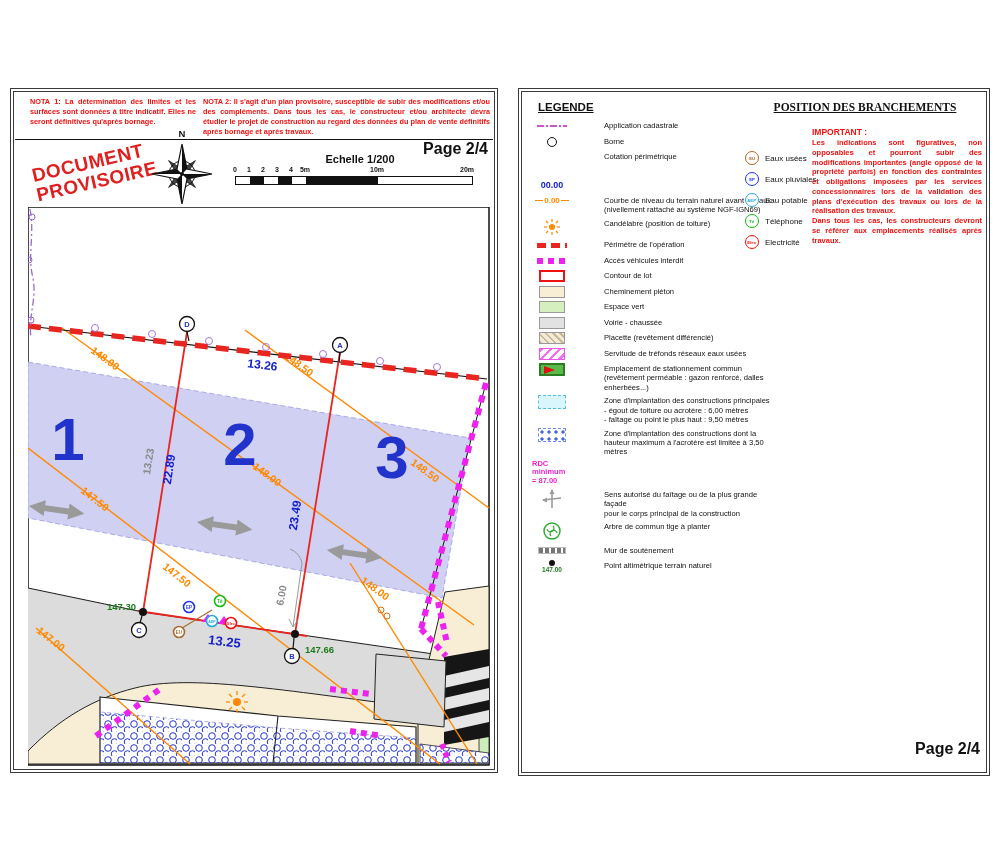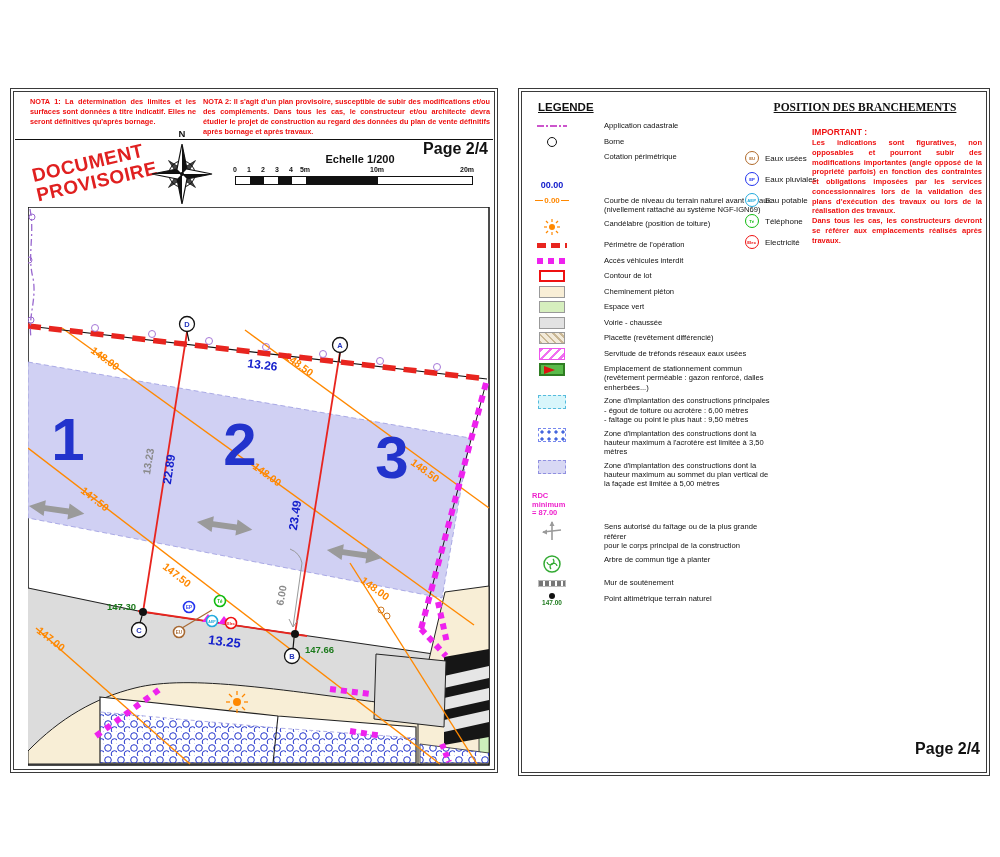--- a/index.html
+++ b/index.html
@@ -410,41 +410,35 @@
 - égout de toiture ou acrotère : 6,00 mètres
 - faîtage ou point le plus haut : 9,50 mètres</span>
     </div>
     <div class="lrow">
       <span class="swc">
           <span class="sw-zone35"></span>
         </span>
       <span class="ltxt">Zone d'implantation des constructions dont la hauteur maximum à l'acrotère est limitée à 3,50 mètres</span>
     </div>
     <div class="lrow">
-      <span class="swc">
-          <span class="sw-zone5"></span>
-        </span>
-      <span class="ltxt">Zone d'implantation des constructions dont la hauteur maximum au sommet du  plan vertical de la façade est limitée à 5,00 mètres</span>
-    </div>
-    <div class="lrow">
       <span class="swc sw-rdc">RDC minimum
 = 87.00</span>
     </div>
     <div class="lrow">
       <span class="swc">
         <svg width="20" height="20" viewBox="-10 -10 20 20">
           <g stroke="#9a9a9a" stroke-width="1.6">
             <line x1="-9" y1="1" x2="9" y2="-1"></line>
               <line x1="0" y1="-9" x2="0" y2="9"></line>
           </g>
           <polygon points="0,-10 -2.5,-5 2.5,-5" fill="#9a9a9a"></polygon>
           <polygon points="-10,1.2 -5,-1.5 -5,3.5" fill="#9a9a9a"></polygon>
         </svg>
       </span>
-      <span class="ltxt">Sens autorisé du faîtage ou de la plus grande référer
+      <span class="ltxt">Sens autorisé du faîtage ou de la plus grande façade
 pour le corps principal de la construction</span>
     </div>
     <div class="lrow">
       <span class="swc">
         <svg width="20" height="20" viewBox="-10 -10 20 20">
           <circle r="8" fill="none" stroke="#33aa33" stroke-width="1.5"></circle>
           <path d="M-5,-2 A3.5,3.5 0 1 0 1,-5 M5,2 A3.5,3.5 0 1 0 -1,5" fill="none" stroke="#33aa33" stroke-width="1.3"></path>
         </svg>
       </span>
       <span class="ltxt">Arbre de commun tige à planter</span>

